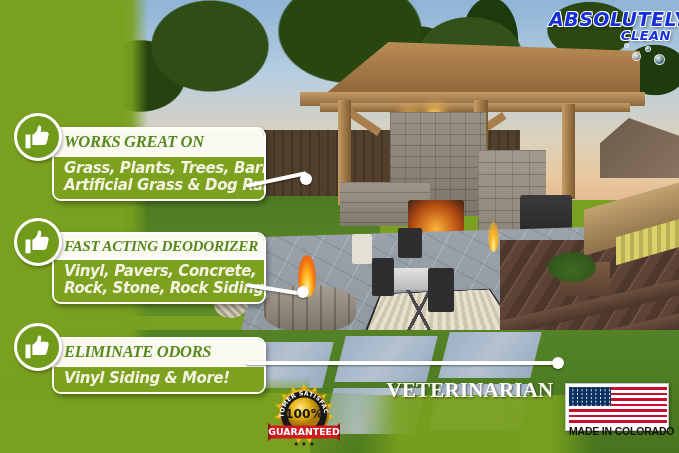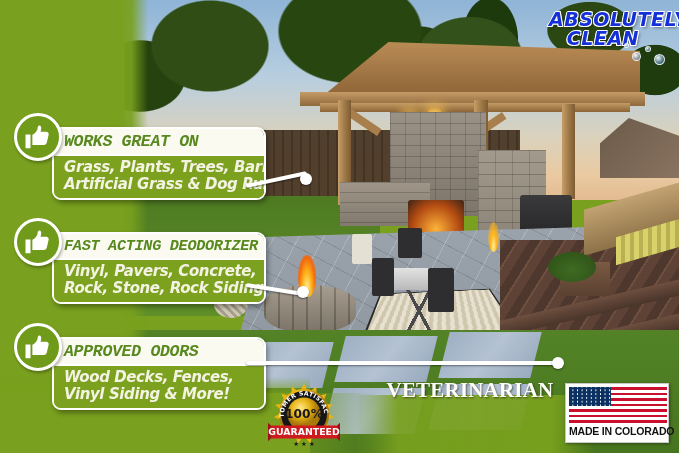--- a/index.html
+++ b/index.html
@@ -270,21 +270,21 @@
     position:absolute; right:8px; top:10px; width:122px; height:58px;
     text-align:right;
   }
   .brand-l1, .brand-l2 {
     font-family:"DejaVu Sans", sans-serif;
     font-weight:bold; font-style:italic; color:#1530d8;
     text-shadow:1px 1px 0 #fff, -1px 0 0 #fff, 0 -1px 0 #fff, 1px -1px 0 #fff, -1px 1px 0 #fff, 2px 2px 3px rgba(0,0,0,.35);
     letter-spacing:.5px; line-height:1.02;
   }
   .brand-l1 { font-size:19px; }
-  .brand-l2 { font-size:19px; margin-right:32px; }
+  .brand-l2 { font-size:13px; margin-right:0; }
   .bubble {
     position:absolute; border-radius:50%;
     background:radial-gradient(circle at 35% 32%,rgba(255,255,255,.95),rgba(120,170,230,.55) 60%,rgba(40,90,180,.45));
     border:1px solid rgba(255,255,255,.8);
   }
   .bb1 { width:9px; height:9px; right:30px; top:42px; }
   .bb2 { width:6px; height:6px; right:20px; top:36px; }
   .bb3 { width:11px; height:11px; right:6px; top:44px; }
   .bb4 { width:5px; height:5px; right:42px; top:33px; }
 
@@ -303,21 +303,21 @@
   .thumb-badge svg { width:30px; height:30px; display:block; }
 
   .callout {
     position:absolute; left:38px; top:14px; width:214px;
     border-radius:9px; overflow:hidden;
     box-shadow:2px 3px 5px rgba(0,0,0,.35);
     border:2px solid #ffffff;
   }
   .callout-head {
     background:#fbfaf0; padding:3px 6px 3px 10px;
-    font-family:Liberation Mono, monospace;
+    font-family:Liberation Serif, serif;
     font-style:italic; font-weight:bold; font-size:16.5px;
     color:#58891f; white-space:nowrap; letter-spacing:-.3px;
     transform-origin:left center;
   }
   .callout-body {
     background:#7ba11f; padding:3px 8px 5px 10px;
     border-top:2px solid #ffffff;
   }
   .callout-body div {
     font-family:"DejaVu Sans", sans-serif;
@@ -341,21 +341,21 @@
   .vet {
     position:absolute; left:385px; top:380px; width:170px; text-align:center;
     font-family:"Liberation Serif", serif; font-weight:bold; color:#fffef5;
     text-shadow:1px 1px 2px rgba(0,0,0,.5);
     line-height:1.02;
   }
   .vet-l1 { font-size:21px; letter-spacing:.2px; }
   .vet-l2 { font-size:21px; letter-spacing:.2px; }
 
   .colorado {
-    position:absolute; left:565px; top:383px; width:104px; height:60px;
+    position:absolute; left:565px; top:383px; width:104px; height:48px;
     background:#ffffff; border:1px solid #c9c9c9; padding:3px 3px 0;
     box-shadow:1px 1px 3px rgba(0,0,0,.4);
   }
   .flag { position:relative; width:98px; height:36px; background:#ffffff; overflow:hidden; }
   .stripes { position:absolute; inset:0; background:repeating-linear-gradient(to bottom,#c8102e 0,#c8102e 2.77px,#ffffff 2.77px,#ffffff 5.54px); }
   .canton { position:absolute; left:0; top:0; width:42px; height:19.4px; background:#0a3161;
     background-image:radial-gradient(circle,#fff 0.6px,transparent 0.7px);
     background-size:4.6px 3.8px; background-position:1.6px 1.4px;
   }
   .colorado-label {
@@ -487,23 +487,22 @@
   </div>
 
   <div class="feature f3">
     <div class="thumb-badge">
       <svg viewBox="0 0 24 24">
         <path fill="#ffffff" d="M2 10h4v11H2z"></path>
         <path fill="#ffffff" d="M7.5 10.2c1.6-.7 3.2-2.3 3.9-4 .3-.8.2-1.9.6-2.7.5-1 2-.9 2.4.2.4 1 .1 2.6-.4 4.1h4.6c1.3 0 2.2 1.1 1.9 2.3l-1.5 6.5c-.2 1-1.1 1.7-2.1 1.7H7.5z"></path>
       </svg>
     </div>
     <div class="callout">
-      <div class="callout-head">APPROVED ODORS</div>
+      <div class="callout-head">ELIMINATE ODORS</div>
       <div class="callout-body">
-        <div>Wood Decks, Fences,</div>
         <div>Vinyl Siding &amp; More!</div>
       </div>
     </div>
   </div>
 
   <div class="seal">
     <svg viewBox="0 0 100 100" width="72" height="72">
       <defs>
         <path id="arcpath" d="M 22,52 A 28,28 0 0 1 78,52"></path>
         <radialGradient id="goldg" cx="40%" cy="32%">

